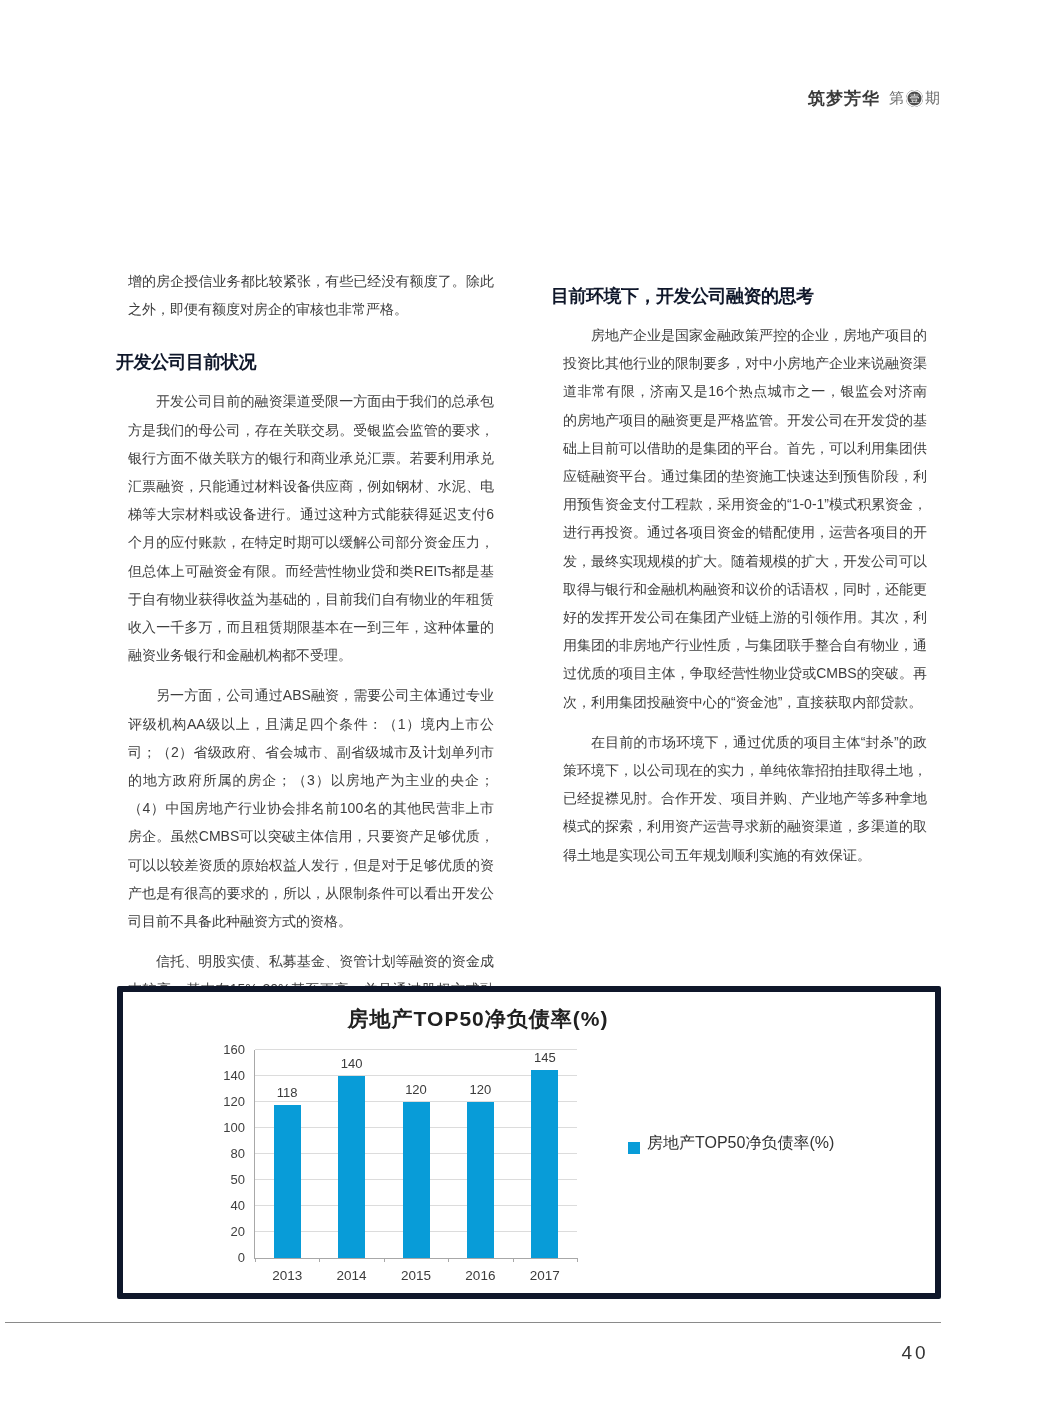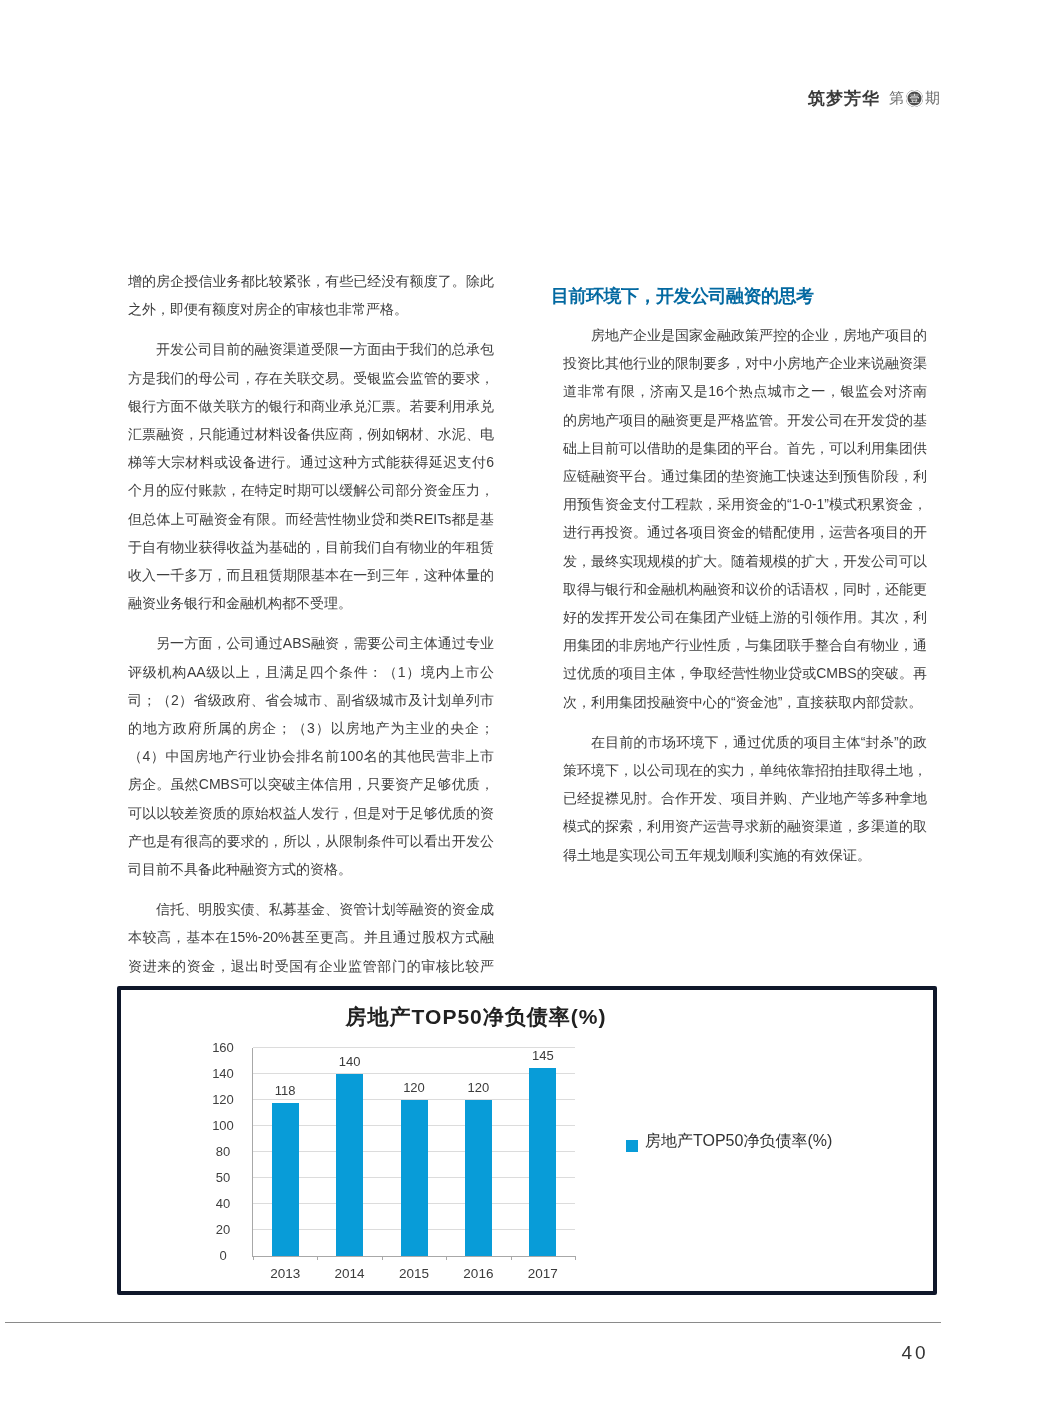--- a/index.html
+++ b/index.html
@@ -22,39 +22,39 @@
     margin:0 2px; box-shadow:inset 0 0 0 1.5px #ffffff, inset 0 0 0 4px #4c4c4c;
   }
   
   .col{position:absolute; font-size:14px; line-height:28.2px; text-align:justify; color:#3d3d3d;}
   .col-left{left:116px; top:255px; width:390px;}
   .col-right{left:551px; top:283px; width:388px;}
   .col p{margin:12px;}
   .col p.indent{text-indent:2em;}
   h2.section{
     font-family:"Liberation Serif", serif; font-weight:bold;
-    font-size:18px; line-height:26px; color:#0369a1; letter-spacing:-0.5px;
+    font-size:18px; line-height:26px; color:#0f172a; letter-spacing:-0.5px;
     margin:26px 0 8px 0; text-align:left;
   }
   .col-right h2.section{margin-top:0;}
   
   .chart-box{
     position:absolute; left:117px; top:986px; width:812px; height:301px;
-    background:#ffffff; border:4px solid #0f172a; border-radius:2px;
+    background:#ffffff; border:6px solid #0f172a; border-radius:2px;
   }
   .chart-title{
     position:absolute; left:0; top:13px; width:710px; text-align:center;
     font-size:21px; font-weight:bold; color:#202020; letter-spacing:1px;
   }
   .chart-plot{
     position:absolute; left:131px; top:58px; width:322px; height:208px;
     border-left:1px solid #a8a8a8; border-bottom:1px solid #a8a8a8;
   }
   .gridline{position:absolute; left:0; right:0; height:1px; background:#dcdcdc;}
-  .ylabel{position:absolute; left:-50px; width:40px; text-align:center;
+  .ylabel{position:absolute; left:-50px; width:40px; text-align:right;
     font-size:13px; line-height:16px; color:#3f3f3f;}
   .bar{position:absolute; bottom:0; width:27px;}
   .value-label{position:absolute; width:60px; text-align:center; font-size:13px; color:#3b3b3b;}
   .xlabel{position:absolute; top:calc(100% + 10px); text-align:center; font-size:13.5px; color:#3b3b3b;}
   .xtick{position:absolute; top:100%; width:1px; height:4px; background:#a8a8a8;}
   .legend-swatch{position:absolute; left:505px; top:150px; width:12px; height:12px; background:#089cd8;}
   .legend-label{position:absolute; left:524px; top:141px; font-size:16px; color:#333333;}
   
   .footer-rule{position:absolute; left:5px; top:1322px; width:936px; height:1px; background:#8a8a8a;}
   .page-number{
@@ -71,20 +71,21 @@
     <span class="mag-title">筑梦芳华</span>
     <span class="issue">
       <span class="issue-word">第</span>
       <span class="issue-badge">壹</span>
       <span class="issue-word">期</span>
     </span>
   </div>
 
   <div class="col col-left">
     <p>增的房企授信业务都比较紧张，有些已经没有额度了。除此之外，即便有额度对房企的审核也非常严格。</p>
+    <h2 class="section">开发公司目前状况</h2>
     <p class="indent">开发公司目前的融资渠道受限一方面由于我们的总承包方是我们的母公司，存在关联交易。受银监会监管的要求，银行方面不做关联方的银行和商业承兑汇票。若要利用承兑汇票融资，只能通过材料设备供应商，例如钢材、水泥、电梯等大宗材料或设备进行。通过这种方式能获得延迟支付6个月的应付账款，在特定时期可以缓解公司部分资金压力，但总体上可融资金有限。而经营性物业贷和类REITs都是基于自有物业获得收益为基础的，目前我们自有物业的年租赁收入一千多万，而且租赁期限基本在一到三年，这种体量的融资业务银行和金融机构都不受理。</p>
     <p class="indent">另一方面，公司通过ABS融资，需要公司主体通过专业评级机构AA级以上，且满足四个条件：（1）境内上市公司；（2）省级政府、省会城市、副省级城市及计划单列市的地方政府所属的房企；（3）以房地产为主业的央企；（4）中国房地产行业协会排名前100名的其他民营非上市房企。虽然CMBS可以突破主体信用，只要资产足够优质，可以以较差资质的原始权益人发行，但是对于足够优质的资产也是有很高的要求的，所以，从限制条件可以看出开发公司目前不具备此种融资方式的资格。</p>
     <p class="indent">信托、明股实债、私募基金、资管计划等融资的资金成本较高，基本在15%-20%甚至更高。并且通过股权方式融资进来的资金，退出时受国有企业监管部门的审核比较严格，处理不妥有国有资产流失的嫌疑。</p>
   </div>
 
   <div class="col col-right">
     <h2 class="section">目前环境下，开发公司融资的思考</h2>
     <p class="indent">房地产企业是国家金融政策严控的企业，房地产项目的投资比其他行业的限制要多，对中小房地产企业来说融资渠道非常有限，济南又是16个热点城市之一，银监会对济南的房地产项目的融资更是严格监管。开发公司在开发贷的基础上目前可以借助的是集团的平台。首先，可以利用集团供应链融资平台。通过集团的垫资施工快速达到预售阶段，利用预售资金支付工程款，采用资金的“1-0-1”模式积累资金，进行再投资。通过各项目资金的错配使用，运营各项目的开发，最终实现规模的扩大。随着规模的扩大，开发公司可以取得与银行和金融机构融资和议价的话语权，同时，还能更好的发挥开发公司在集团产业链上游的引领作用。其次，利用集团的非房地产行业性质，与集团联手整合自有物业，通过优质的项目主体，争取经营性物业贷或CMBS的突破。再次，利用集团投融资中心的“资金池”，直接获取内部贷款。</p>
     <p class="indent">在目前的市场环境下，通过优质的项目主体“封杀”的政策环境下，以公司现在的实力，单纯依靠招拍挂取得土地，已经捉襟见肘。合作开发、项目并购、产业地产等多种拿地模式的探索，利用资产运营寻求新的融资渠道，多渠道的取得土地是实现公司五年规划顺利实施的有效保证。</p>
   </div>

